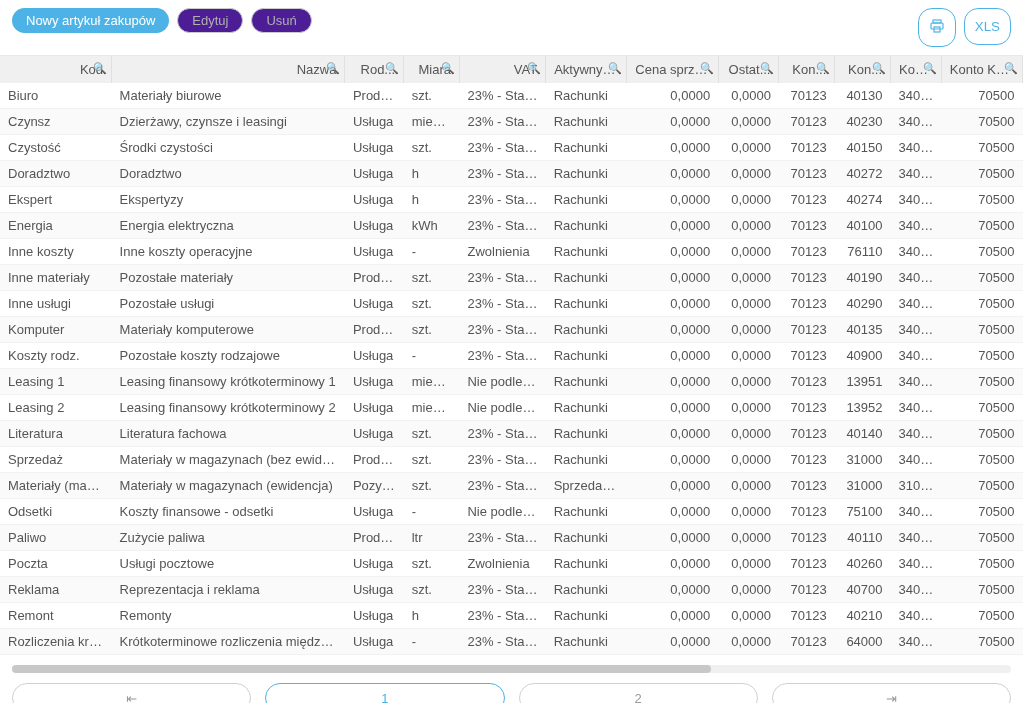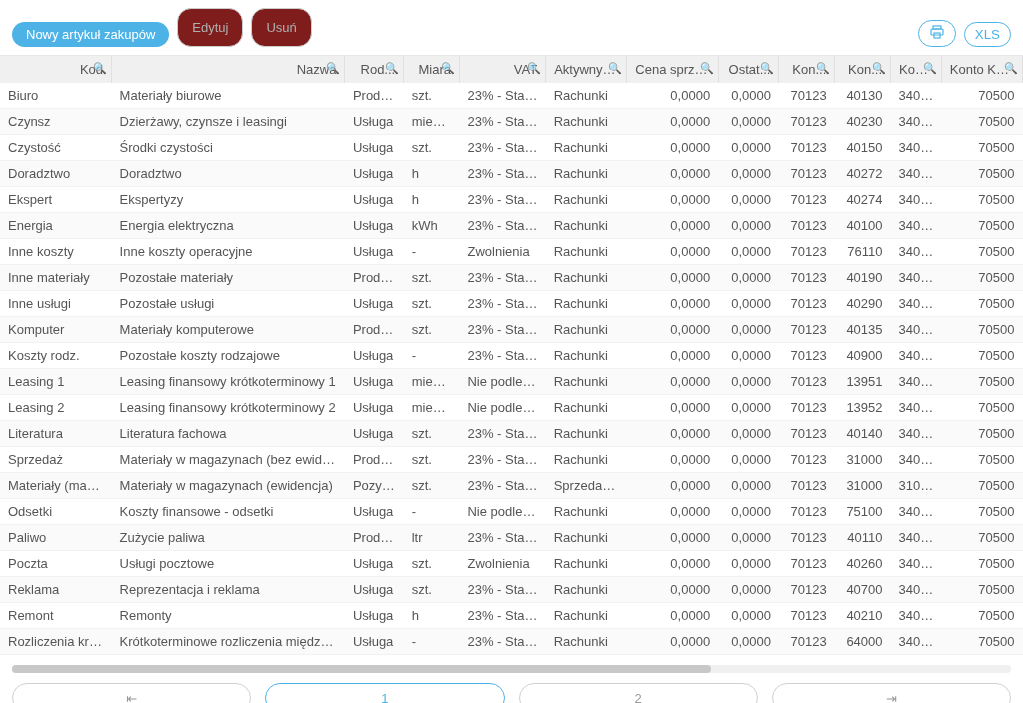--- a/index.html
+++ b/index.html
@@ -1,22 +1,22 @@
 <!DOCTYPE html>
 <html><head>
 <meta charset="utf-8">
 <style>
 * { margin: 0; padding: 0; box-sizing: border-box; }
 body { font-family: Arial, sans-serif; font-size: 13px; color: #555; background: #fff; width: 1023px; height: 703px; overflow: hidden; }
-.toolbar { display: flex; align-items: flex-end; padding: 8px 12px; }
-.btn { border: 1px solid #ccc; background: #7f1d1d; color: #b0b0b0; padding: 11px 14px; border-radius: 14px; cursor: pointer; font-size: 13px; }
+.toolbar { display: flex; align-items: flex-start; padding: 8px 12px; }
+.btn { border: 1px solid #ccc; background: #4c1d95; color: #b0b0b0; padding: 4px 14px; border-radius: 14px; cursor: pointer; font-size: 13px; }
 .btn-primary { background: #4db3e6; color: #fff; border: none; padding: 5px 14px; }
 .btn + .btn { margin-left: 8px; }
 .toolbar .spacer { flex: 1; }
-.icon-btn { border: 1px solid #4db3e6; background: #fff; color: #4db3e6; padding: 4px 10px; border-radius: 14px; cursor: pointer; margin-left: 8px; display: inline-flex; align-items: center; gap: 4px; }
+.icon-btn { border: 1px solid #4db3e6; background: #fff; color: #4db3e6; padding: 10px 10px; border-radius: 14px; cursor: pointer; margin-left: 8px; display: inline-flex; align-items: center; gap: 4px; }
 .table-wrap { overflow: auto; height: 610px; border-top: 1px solid #e8e8e8; }
 table { border-collapse: collapse; width: 100%; table-layout: fixed; }
 th { text-align: right; background: #f0f0f0; font-weight: normal; color: #555; padding: 6px 8px; border-right: 1px solid #e0e0e0; position: relative; font-size: 13px; white-space: nowrap; overflow: hidden; text-overflow: ellipsis; }
 th .mag { position: absolute; right: 4px; top: 6px; font-size: 11px; color: #888; }
 td { padding: 5px 8px; border-bottom: 1px solid #f2f2f2; white-space: nowrap; overflow: hidden; text-overflow: ellipsis; font-size: 13px; }
 tr:nth-child(even) td { background: #fafafa; }
 .num { text-align: right; }
 .pager { display: flex; gap: 14px; padding: 10px 12px; }
 .pbtn { flex: 1; border: 1px solid #d0d0d0; border-radius: 16px; height: 30px; display: flex; align-items: center; justify-content: center; color: #999; cursor: pointer; }
 .pbtn.active { border-color: #4db3e6; color: #4db3e6; }

